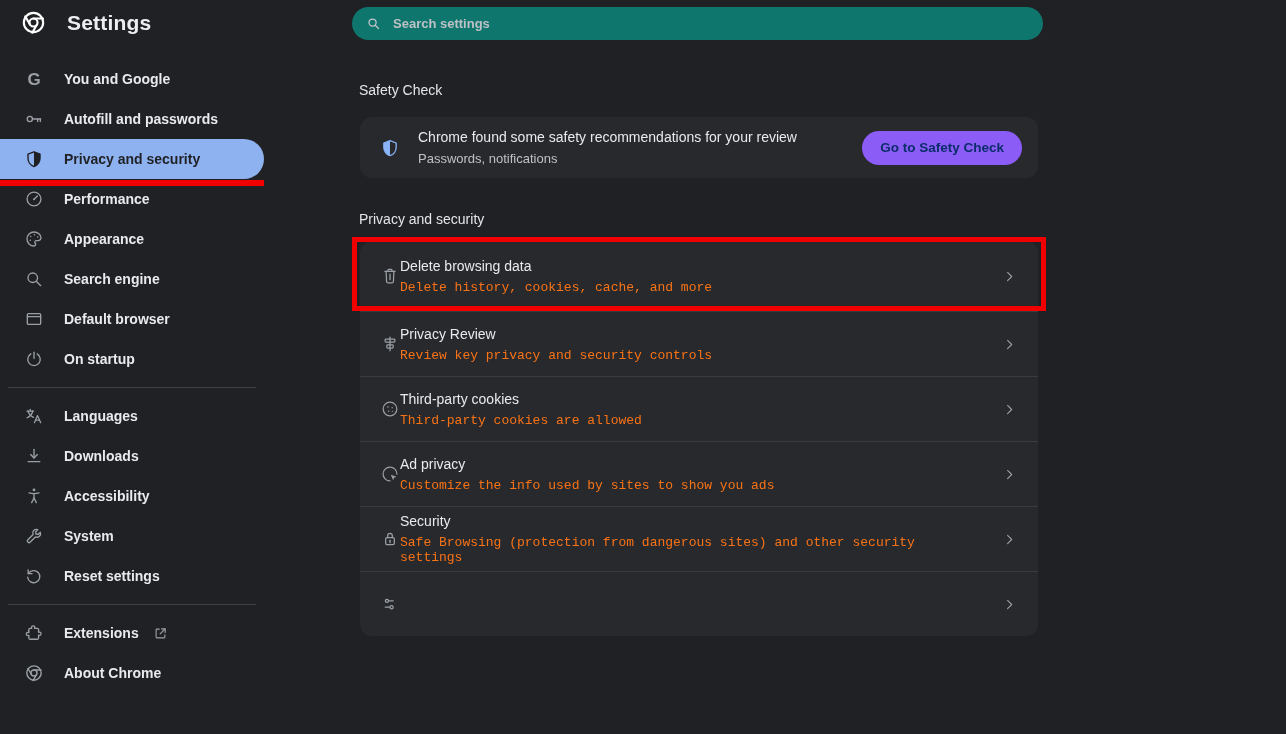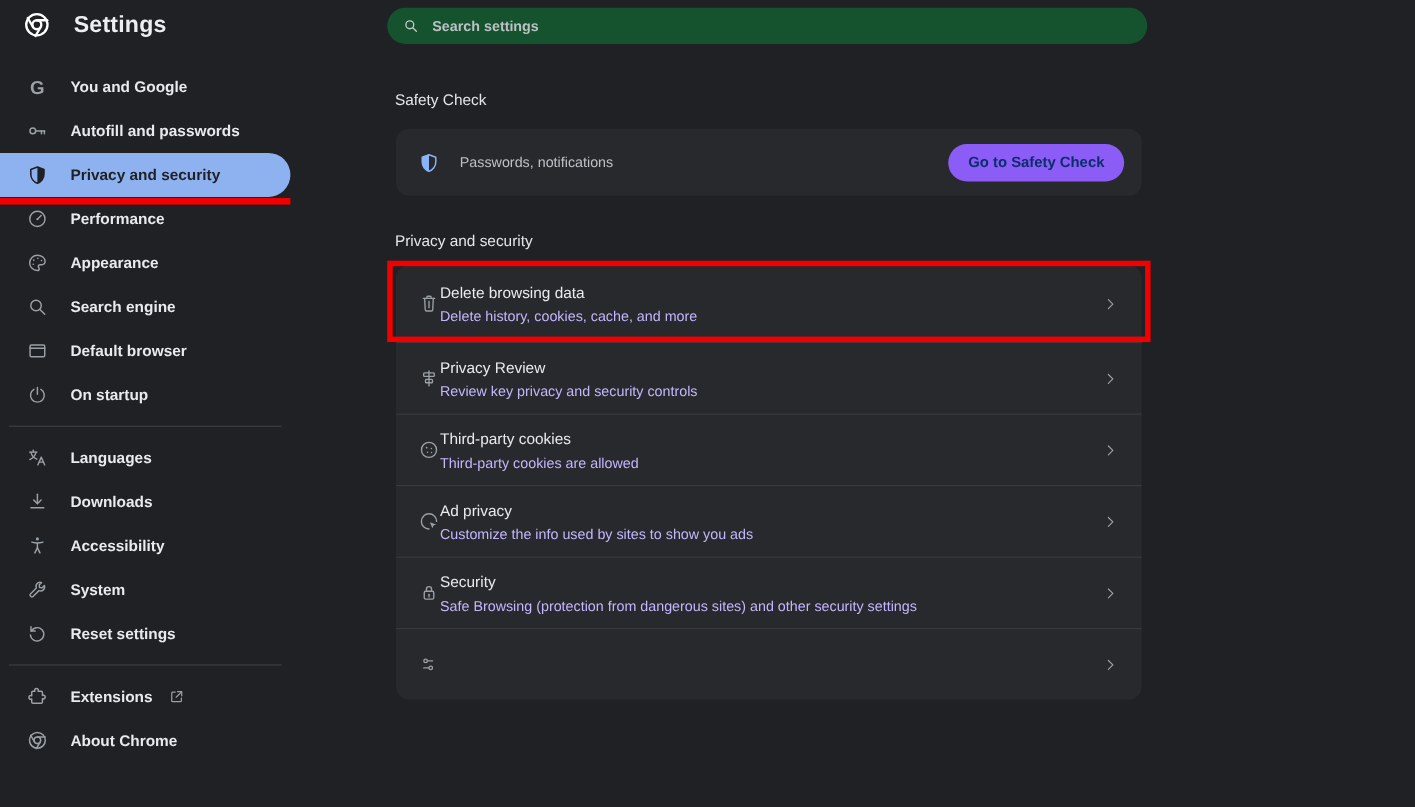--- a/index.html
+++ b/index.html
@@ -25,21 +25,21 @@
   .nav-label{margin-left:20px;font-size:14px;font-weight:600;color:#e8eaed;white-space:nowrap;}
   .nav-item.selected{background:#8eb1f0;border-radius:0 22px 22px 0;}
   .nav-item.selected .nav-label{color:#1f2124;}
   .nav-item.selected .nav-icon{color:#1f2124;}
   .nav-divider{border:none;border-top:1px solid #3c4043;margin:8px 8px;}
   .ext-icon{margin-left:14px;color:#9aa0a6;display:flex;}
   .ext-icon svg{width:15px;height:15px;}
 
   
   .main{position:absolute;left:352px;top:0;width:694px;}
-  .search-bar{position:absolute;top:7px;left:0;width:691px;height:33px;background:#14532d;border-radius:17px;
+  .search-bar{position:absolute;top:7px;left:0;width:691px;height:33px;background:#0f766e;border-radius:17px;
     display:flex;align-items:center;padding:0 4px 0 14px;box-sizing:border-box;}
   .search-bar .s-icon{width:15px;height:15px;color:#c3c7cb;flex:none;display:flex;}
   .search-bar input{flex:1;margin-left:10px;background:transparent;border:none;outline:none;
     color:#e8eaed;font-size:13px;font-weight:600;font-family:inherit;}
   .search-bar input::placeholder{color:#bdc1c6;opacity:1;}
 
   .section-heading{position:absolute;left:7px;margin:0;font-size:14px;font-weight:400;color:#e3e5e8;}
   #heading-safety{top:82px;}
   #heading-privacy{top:211px;}
 
@@ -54,21 +54,21 @@
     background:#8b5cf6;color:#0b2d6b;font-size:13.5px;font-weight:600;font-family:inherit;}
 
   .list-card{position:absolute;top:241px;left:8px;width:678px;}
   .row{display:flex;align-items:center;min-height:65px;padding:0 22px 0 20px;box-sizing:border-box;cursor:pointer;}
   .row.first{min-height:70px;}
   .row + .row{border-top:1px solid #3a3b3e;}
   .row-icon{width:20px;height:20px;color:#9aa0a6;flex:none;display:flex;align-items:center;justify-content:center;}
   .row-icon svg{width:20px;height:20px;}
   .row-texts{padding-right:30px;}
   .row-title{font-size:14px;color:#e8eaed;margin-bottom:6px;}
-  .row-sub{font-size:13px;color:#c4b5fd;}
+  .row-sub{font-size:13px;color:#f97316;font-family:Liberation Mono, monospace;}
   .chev{margin-left:auto;color:#9aa0a6;flex:none;display:flex;}
   .chev svg{width:13px;height:13px;}
 
   
   .annot-underline{position:absolute;left:0;top:180px;width:264px;height:6px;background:#f20000;z-index:6;}
   .annot-box{position:absolute;left:352px;top:237px;width:694px;height:74px;border:5px solid #f20000;
     box-sizing:border-box;z-index:6;pointer-events:none;}
 
   svg{stroke-linecap:round;stroke-linejoin:round;}
 </style>
@@ -286,20 +286,21 @@
     <h2 class="section-heading" id="heading-safety">Safety Check</h2>
 
     <section class="card safety-card">
       <span class="card-shield">
         <svg viewBox="0 0 24 24" fill="none" stroke="currentColor" stroke-width="1.6">
           <path d="M12 3.2l7.4 2.8v5.1c0 4.7-3.1 8.9-7.4 10.1-4.3-1.2-7.4-5.4-7.4-10.1V6z"></path>
           <path d="M12 3.2v18c-4.3-1.2-7.4-5.4-7.4-10.1V6z" fill="currentColor" stroke="none"></path>
         </svg>
       </span>
       <div class="card-texts">
+        <div class="card-title">Chrome found some safety recommendations for your review</div>
         <div class="card-sub">Passwords, notifications</div>
       </div>
       <button class="pill-btn">Go to Safety Check</button>
     </section>
 
     <h2 class="section-heading" id="heading-privacy">Privacy and security</h2>
 
     <section class="card list-card">
 
       <div class="row first">

